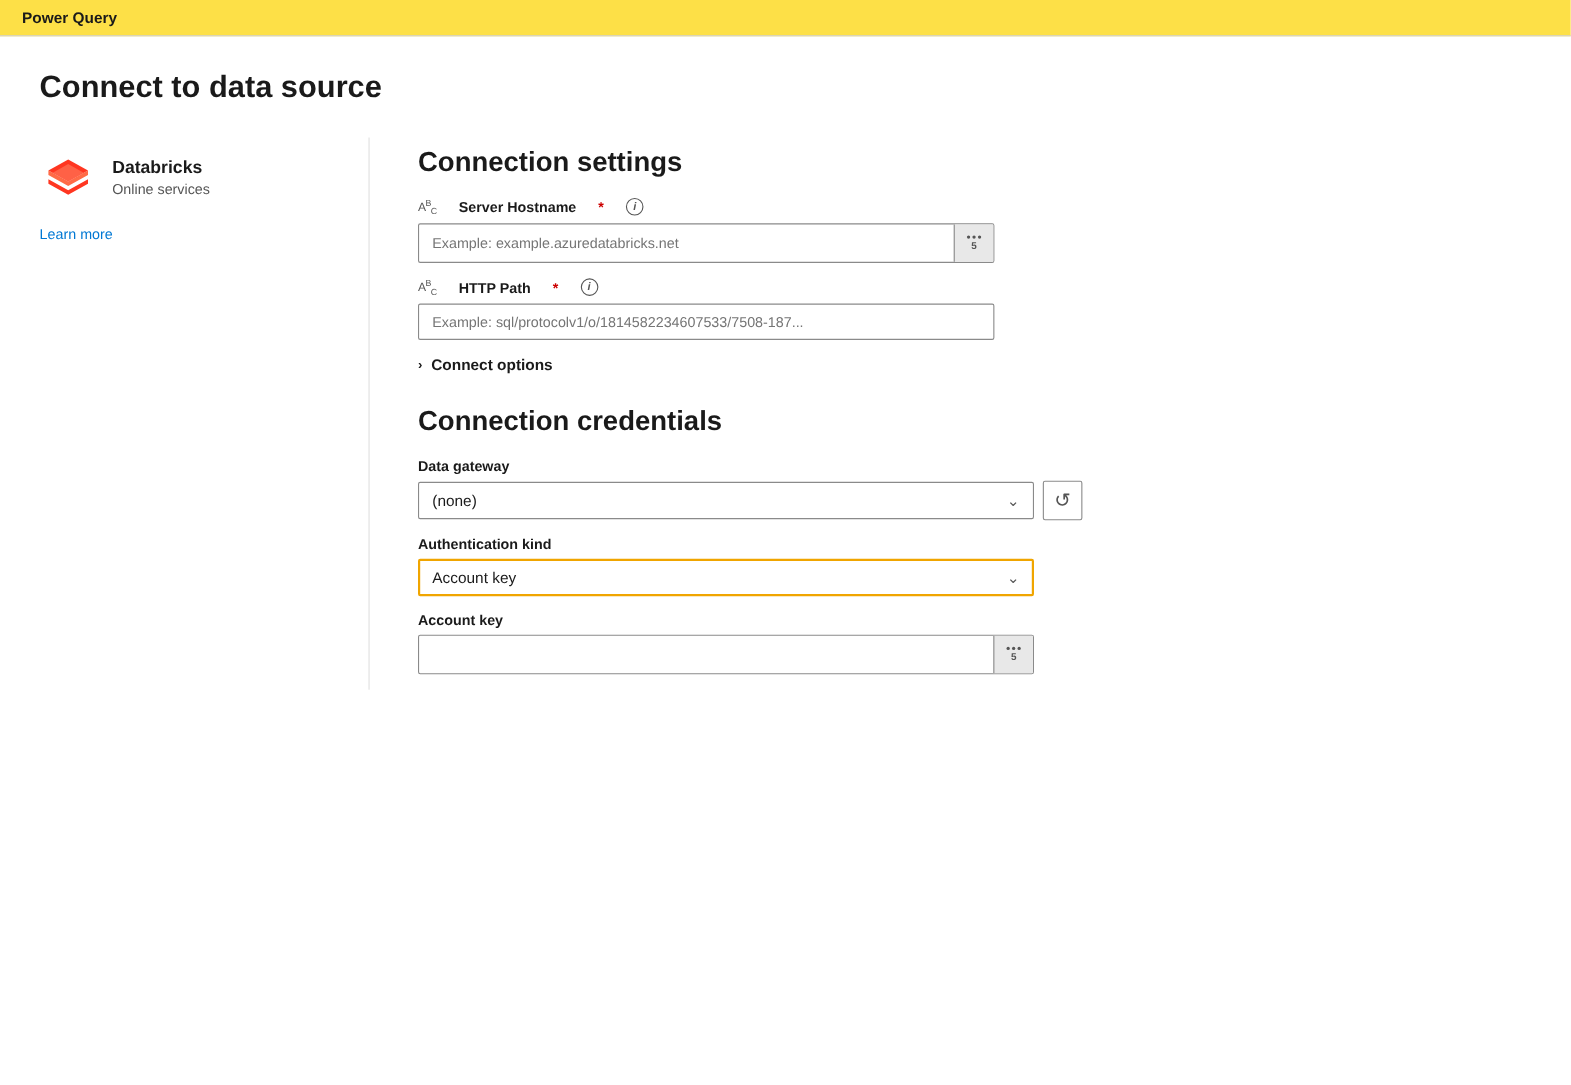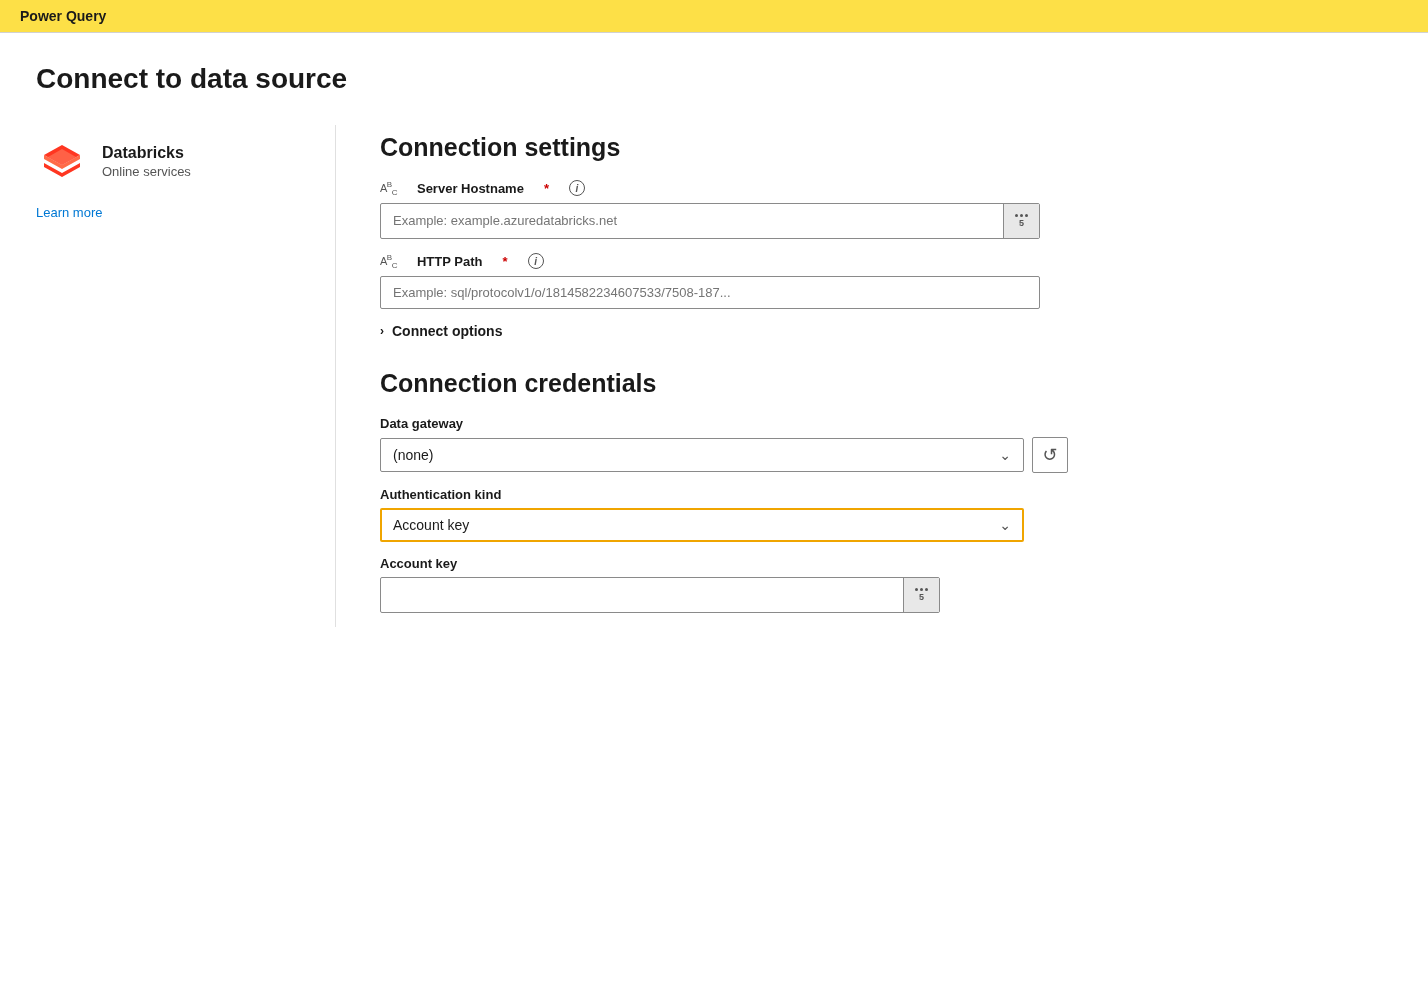--- a/index.html
+++ b/index.html
@@ -111,21 +111,21 @@
       cursor: pointer;
       font-style: italic;
       font-weight: 700;
     }
     .input-wrapper {
       display: flex;
       align-items: center;
       border: 1px solid #8a8a8a;
       background: #fff;
       border-radius: 2px;
-      width: 660px;
+      width: 524px;
     }
     .input-wrapper input {
       flex: 1;
       border: none;
       outline: none;
       padding: 8px 12px;
       font-size: 13px;
       color: #999;
       background: transparent;
     }
@@ -181,21 +181,21 @@
       font-weight: 600;
       margin-bottom: 6px;
       color: #1a1a1a;
     }
     .select-wrapper {
       display: flex;
       align-items: center;
       gap: 8px;
     }
     .select-box {
-      width: 644px;
+      width: 560px;
       border: 1px solid #8a8a8a;
       background: #fff;
       border-radius: 2px;
       padding: 8px 12px;
       display: flex;
       align-items: center;
       justify-content: space-between;
       cursor: pointer;
       font-size: 14px;
       color: #1a1a1a;

